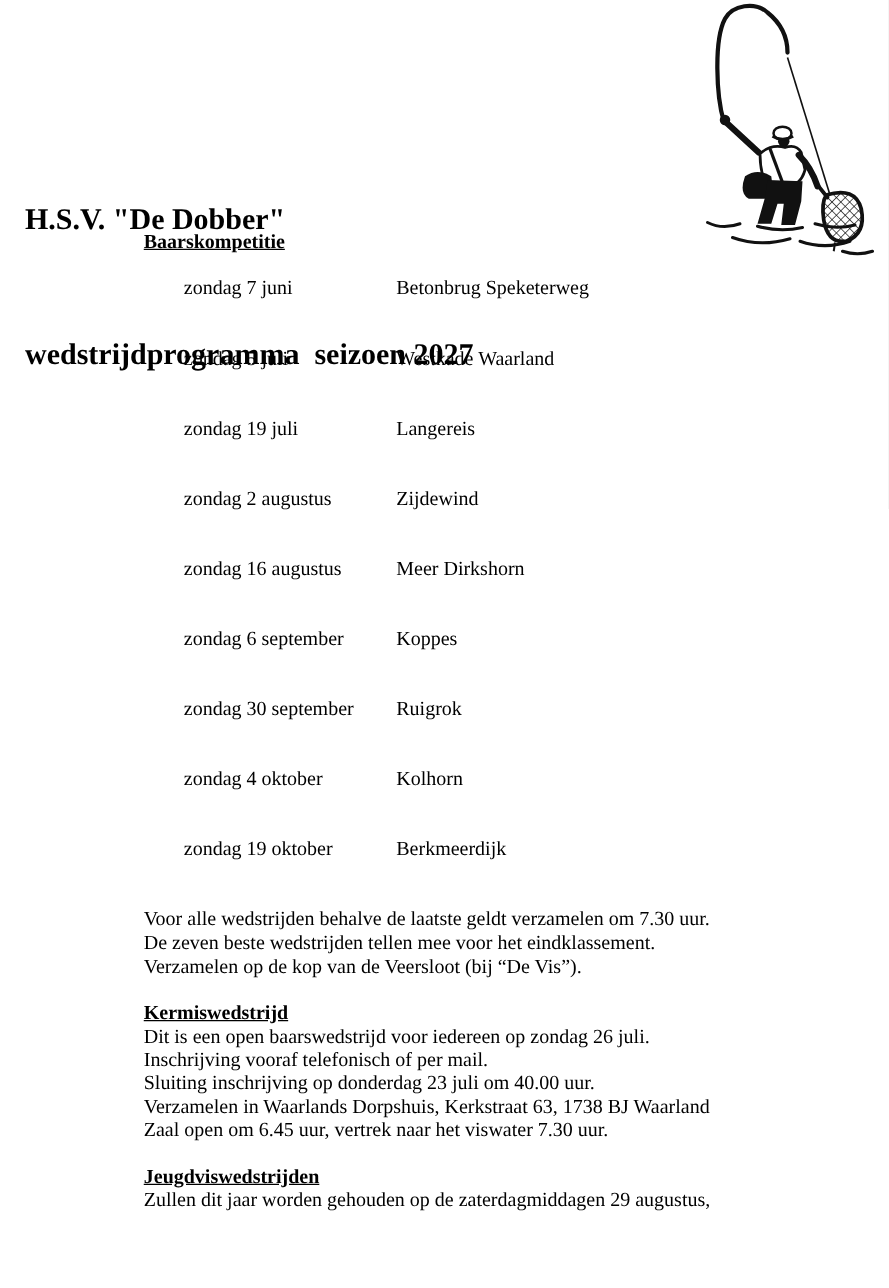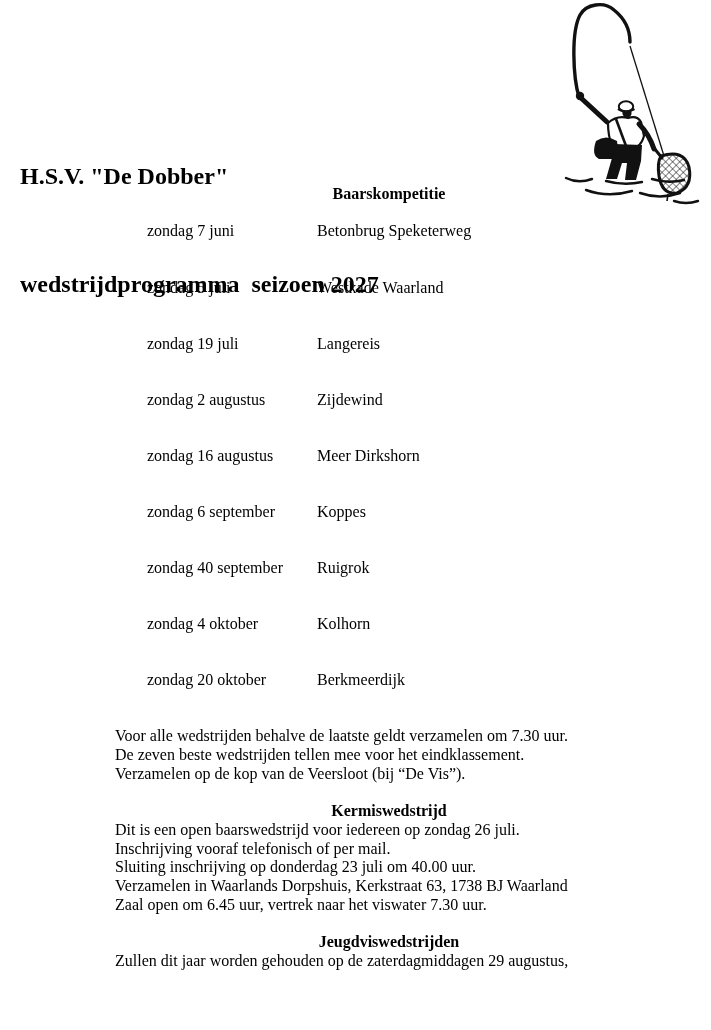--- a/index.html
+++ b/index.html
@@ -33,21 +33,21 @@
   .content {
     position: absolute;
     left: 115px;
     top: 185px;
     width: 548px;
     font-size: 16px;
     line-height: 18.7px;
   }
   .heading {
     font-weight: bold;
-    text-align: center;
+    text-decoration: underline;
   }
   .line, .row { white-space: pre-wrap; }
   .date { display: inline-block; width: 170px; }
   .notes, .section { margin-top: 18.7px; }
 </style>
 </head>
 <body>
 
 <div class="page">
 
@@ -113,27 +113,27 @@
       <div class="row">
         <span class="date">zondag 2 augustus</span><span>Zijdewind</span>
       </div>
       <div class="row">
         <span class="date">zondag 16 augustus</span><span>Meer Dirkshorn</span>
       </div>
       <div class="row">
         <span class="date">zondag 6 september</span><span>Koppes</span>
       </div>
       <div class="row">
-        <span class="date">zondag 40 september</span><span>Ruigrok</span>
+        <span class="date">zondag 30 september</span><span>Ruigrok</span>
       </div>
       <div class="row">
         <span class="date">zondag 4 oktober</span><span>Kolhorn</span>
       </div>
       <div class="row">
-        <span class="date">zondag 20 oktober</span><span>Berkmeerdijk</span>
+        <span class="date">zondag 19 oktober</span><span>Berkmeerdijk</span>
       </div>
     </div>
 
     <div class="notes">
       <div class="line">Voor alle wedstrijden behalve de laatste geldt verzamelen om 7.30 uur.</div>
       <div class="line">De zeven beste wedstrijden tellen mee voor het eindklassement.</div>
       <div class="line">Verzamelen op de kop van de Veersloot (bij “De Vis”).</div>
     </div>
 
     <div class="section">

